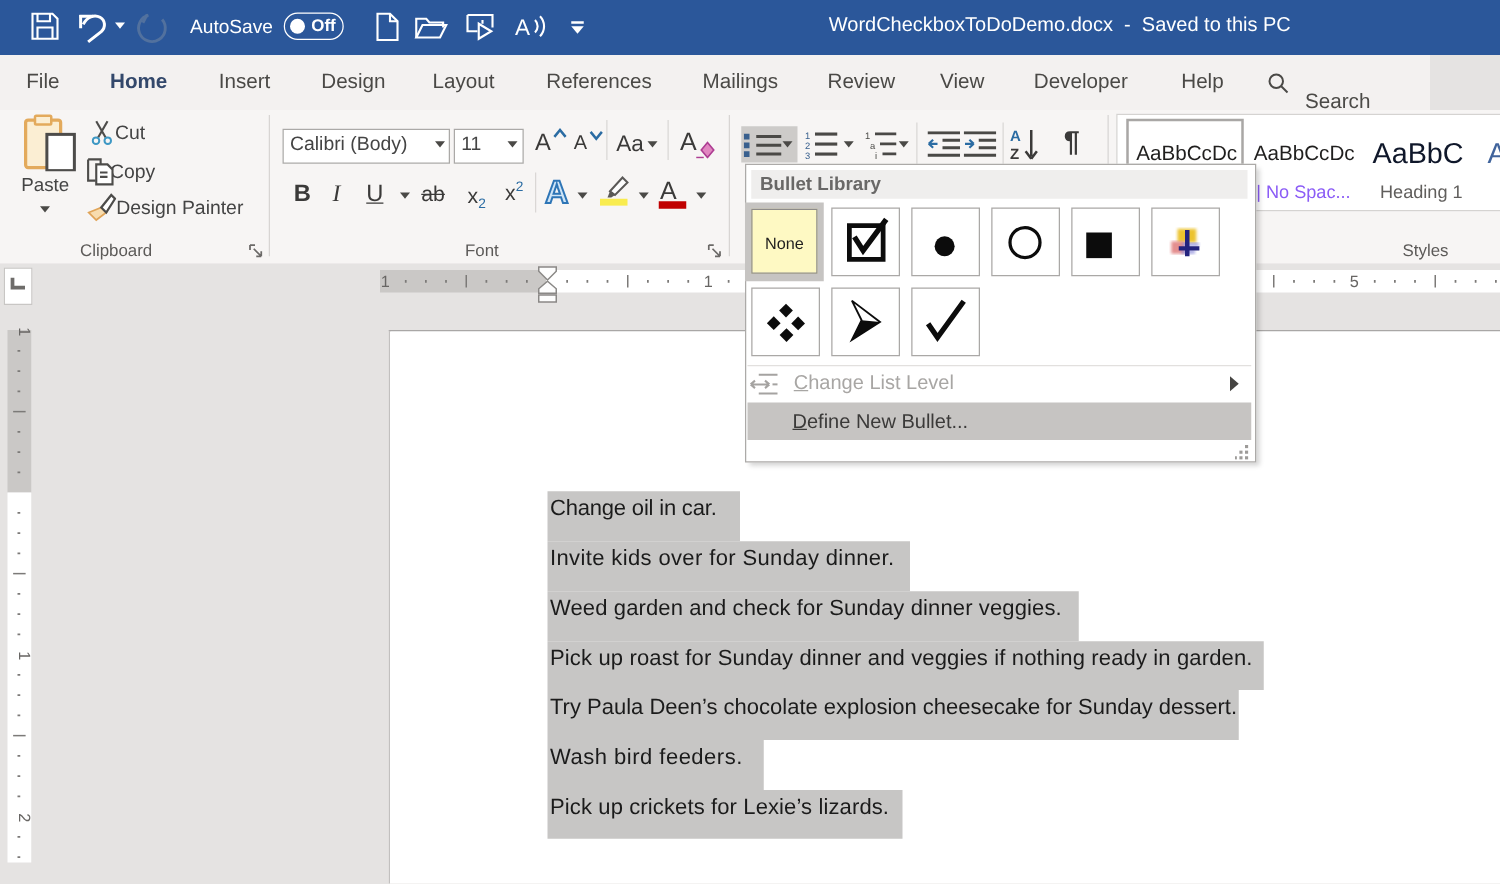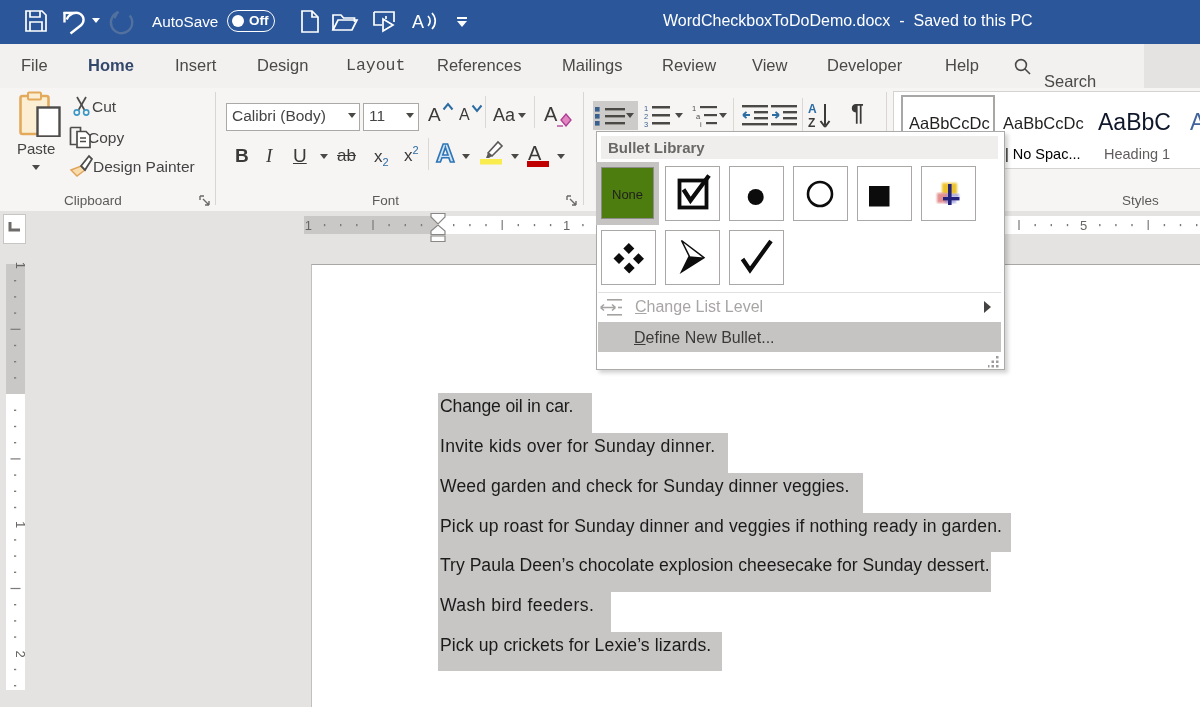--- a/index.html
+++ b/index.html
@@ -81,21 +81,21 @@
 
   <div class="abs" style="left:457px;top:17px;width:10px;height:2px;background:#fff;"></div>
   <div class="abs" style="left:457px;top:21px;width:0;height:0;border-left:5px solid transparent;border-right:5px solid transparent;border-top:6px solid #fff;"></div>
 </div>
 
 <div id="menubar" class="abs">
   <div class="mitem" style="left:21px;">File</div>
   <div class="mitem" style="left:88px;color:#33486b;font-weight:bold;">Home</div>
   <div class="mitem" style="left:175px;">Insert</div>
   <div class="mitem" style="left:257px;">Design</div>
-  <div class="mitem" style="left:346px;font-family:Liberation Mono, monospace;">Layout</div>
+  <div class="mitem" style="left:346px;">Layout</div>
   <div class="mitem" style="left:437px;">References</div>
   <div class="mitem" style="left:562px;">Mailings</div>
   <div class="mitem" style="left:662px;">Review</div>
   <div class="mitem" style="left:752px;">View</div>
   <div class="mitem" style="left:827px;">Developer</div>
   <div class="mitem" style="left:945px;">Help</div>
   <div class="mitem" style="left:1044px;margin-top:16px;">Search</div>
   <svg class="abs" style="left:1014px;top:14px;" width="17" height="17" viewBox="0 0 17 17" fill="none" stroke="#4a4946" stroke-width="1.6">
     <circle cx="7" cy="7" r="5.4"></circle>
     <path d="M11 11 L16 16"></path>
@@ -256,21 +256,21 @@
     <path d="M17 2 V 23 M17 25 L12.5 19 M17 25 L21.5 19" stroke="#3b3a39" stroke-width="2" fill="none"></path>
   </svg>
   <div class="rbtxt" style="left:851px;top:12px;font-size:23px;font-weight:bold;color:#3b3a39;">¶</div>
 
   <div class="abs" style="left:893px;top:3px;width:307px;height:76px;background:#fff;border:1px solid #d5d3d1;"></div>
   <div class="abs" style="left:901px;top:7px;width:90px;height:34px;background:#fff;border:2px solid #a9a7a5;"></div>
   <div class="rbtxt" style="left:909px;top:26px;font-size:16.5px;color:#201f1e;">AaBbCcDc</div>
   <div class="rbtxt" style="left:1003px;top:26px;font-size:16.5px;color:#201f1e;">AaBbCcDc</div>
   <div class="rbtxt" style="left:1098px;top:21px;font-size:23px;color:#0f172a;">AaBbC​</div>
   <div class="rbtxt" style="left:1190px;top:21px;font-size:23px;color:#41649c;">Aa</div>
-  <div class="rbtxt" style="left:1005px;top:58px;font-size:14.5px;color:#000000;">| No Spac...</div>
+  <div class="rbtxt" style="left:1005px;top:58px;font-size:14.5px;color:#8b5cf6;">| No Spac...</div>
   <div class="rbtxt" style="left:1104px;top:58px;font-size:14.5px;color:#605e5c;">Heading 1</div>
 </div>
 
 <div id="rulerrow" class="abs" style="left:0;top:211px;width:1200px;height:53px;background:#e5e3e2;">
   <div class="abs" style="left:3px;top:3px;width:21px;height:28px;background:#fff;border:1px solid #c8c6c4;"></div>
   <svg class="abs" style="left:8px;top:11px;" width="13" height="13" viewBox="0 0 13 13">
       <path d="M2 0 v8 h10" stroke="#6e6c6a" stroke-width="3" fill="none"></path>
     </svg>
   <div class="abs" style="left:304px;top:5px;width:133px;height:18px;background:#cac8c6;"></div>
   <div class="abs" style="left:437px;top:5px;width:763px;height:18px;background:#ffffff;"></div>
@@ -381,21 +381,21 @@
 <div class="dtxt" style="top:516px;letter-spacing:0.12px;">Pick up roast for Sunday dinner and veggies if nothing ready in garden.</div>
 <div class="dtxt" style="top:555px;">Try Paula Deen’s chocolate explosion cheesecake for Sunday dessert.</div>
 <div class="dtxt" style="top:595px;letter-spacing:0.4px;">Wash bird feeders.</div>
 <div class="dtxt" style="top:635px;letter-spacing:0.1px;">Pick up crickets for Lexie’s lizards.</div>
 
 <div id="popup" class="abs">
   <div class="abs" style="left:4px;top:4px;width:397px;height:23px;background:#efeeed;"></div>
   <div class="abs" style="left:11px;top:7px;font-size:15px;font-weight:bold;color:#696867;">Bullet Library</div>
 
   <div class="abs" style="left:-1px;top:30px;width:63px;height:63px;background:#c6c4c2;"></div>
-  <div class="abs" style="left:4px;top:35px;width:51px;height:50px;background:#4d7c0f;border:1.5px solid #8e8c8a;">
+  <div class="abs" style="left:4px;top:35px;width:51px;height:50px;background:#fef9c3;border:1.5px solid #8e8c8a;">
       <div class="abs" style="left:10px;top:19px;font-size:13px;color:#201f1e;">None</div>
     </div>
   <div class="cell" style="left:68px;top:34px;">
     <svg width="53" height="53" viewBox="0 0 53 53" fill="none">
       <rect x="13.5" y="13.5" width="27" height="27" stroke="#0c0c0c" stroke-width="3.8"></rect>
       <path d="M17.5 22.5 L24.5 33.5 L43 8.5" stroke="#0c0c0c" stroke-width="4.3"></path>
     </svg>
   </div>
   <div class="cell" style="left:132px;top:34px;">
     <svg width="53" height="53" viewBox="0 0 53 53">

